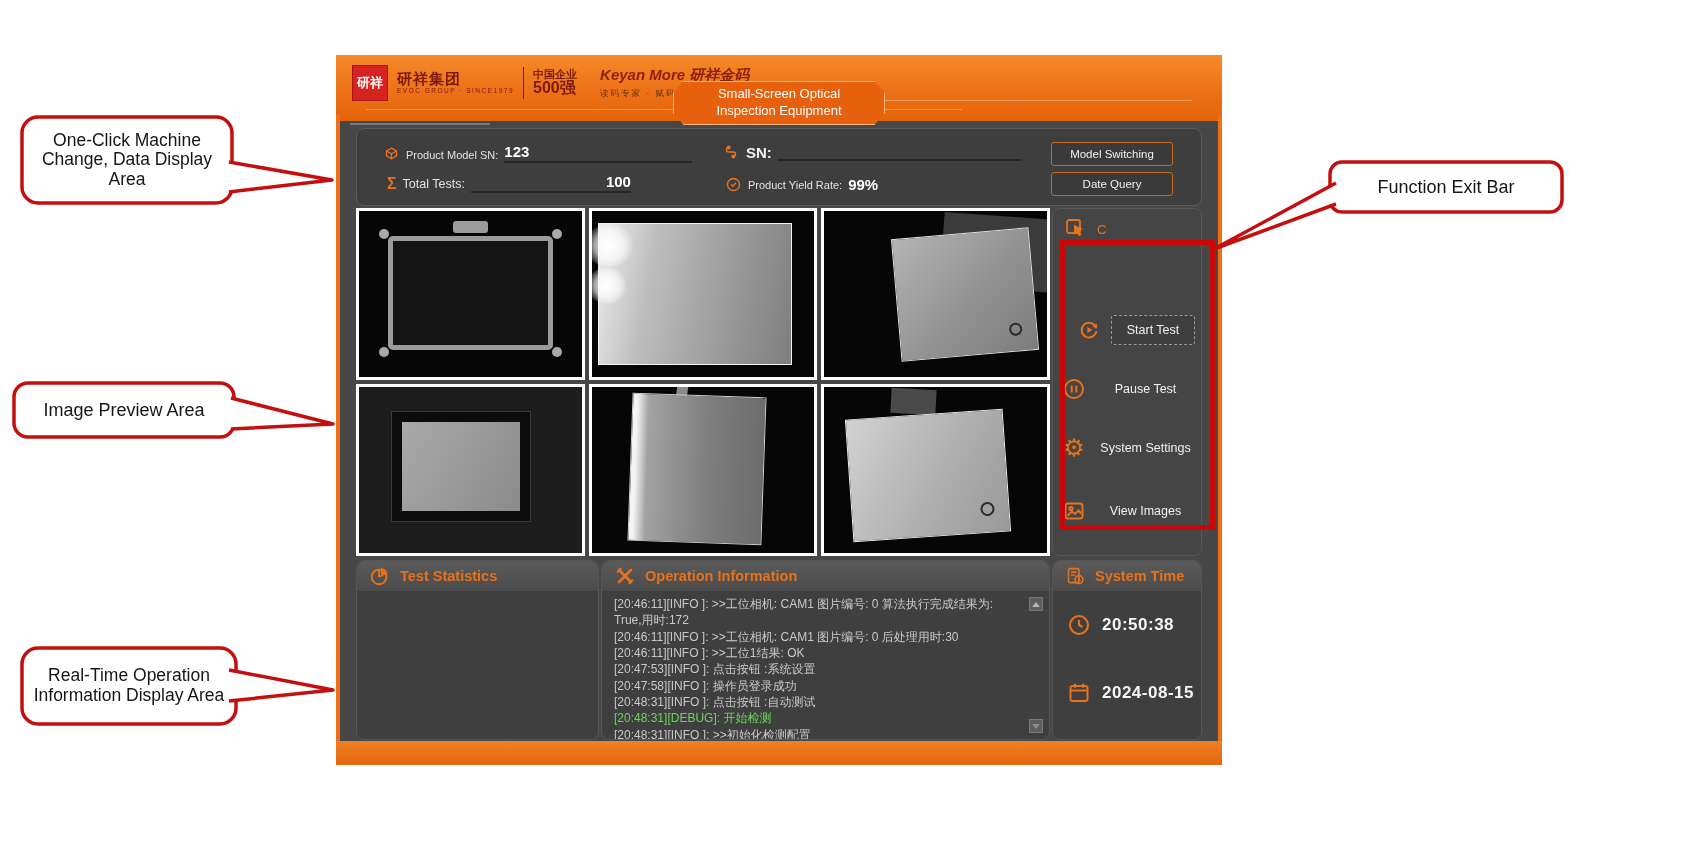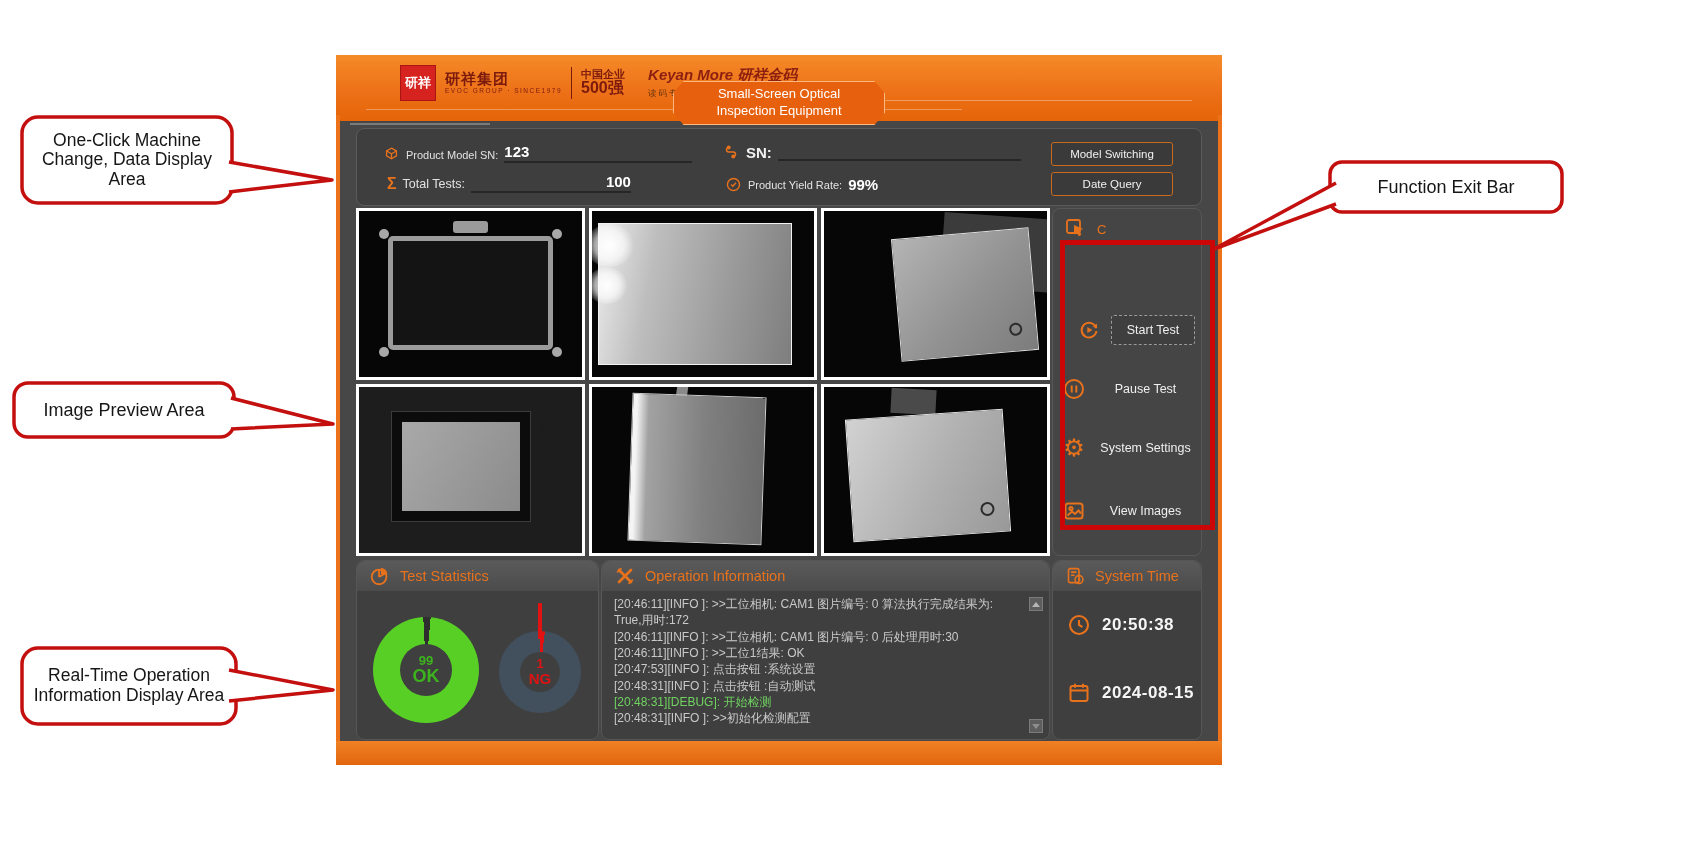--- a/index.html
+++ b/index.html
@@ -13,21 +13,21 @@
   .bottom-strip { position:absolute; left:0; right:0; bottom:0; height:24px; background:linear-gradient(#f08124,#e2660d); z-index:6; }
 
   
   .app-header { position:absolute; left:0; top:0; width:886px; height:66px;
     background:linear-gradient(#f58a28,#ed7118 55%,#e56408); z-index:5; }
   .app-header .hairline { position:absolute; height:1px; background:rgba(255,255,255,.33); }
   .hl1 { left:30px; right:260px; bottom:11px; }
   .hl2 { left:470px; right:30px; bottom:20px; }
   .logo-row { position:absolute; left:16px; top:10px; display:flex; align-items:center; gap:9px; }
   .logo-box { width:36px; height:36px; background:#d6231f; color:#fff; display:flex; align-items:center; justify-content:center;
-    font-size:13px; font-weight:bold; border:1px solid #a81512;margin-left:48px; }
+    font-size:13px; font-weight:bold; border:1px solid #a81512; }
   .logo-col { display:flex; flex-direction:column; line-height:1.05; color:#7c1a0e; }
   .logo-name { font-size:15px; font-weight:900; letter-spacing:1px; }
   .logo-sub { font-size:6.5px; letter-spacing:1.5px; margin-top:2px; }
   .logo-div { width:1px; height:32px; background:#7c1a0e; }
   .rank1 { font-size:11px; font-weight:800;text-align:center; }
   .rank2 { font-size:16px; font-weight:900; }
   .script-col { display:flex; flex-direction:column; margin-left:14px; }
   .logo-script { font-size:15px; font-style:italic; font-weight:bold; color:#8c1f10; }
   .logo-tagline { font-size:8.5px; letter-spacing:2px; color:#63300f; margin-top:3px; }
   .title-badge { position:absolute; left:50%; top:26px; width:212px; height:44px; margin-left:-106px;
@@ -92,21 +92,21 @@
   .mi-icon { width:26px; display:flex; justify-content:center; align-items:center; color:#e8721c; }
   .mi-label { color:#efefef; font-size:12.5px; flex:1; text-align:center; }
   .mi-label.boxed { border:1px dashed #9a9a9a; background:#3f3f3f; border-radius:3px; padding:7px 4px; }
   .gear-glyph { font-size:24px; line-height:1; color:#e8721c; }
   .x-glyph { font-size:27px; line-height:.8; color:#e8721c; font-weight:bold; }
 
   
   .panel { position:absolute; top:505px; height:180px; background:#3f3f3f; border:1px solid #565656; border-radius:8px; z-index:2; }
   .panel-head { height:30px; background:linear-gradient(#5a5a5a,#4b4b4b); border-radius:8px 8px 0 0;
     display:flex; align-items:center; gap:9px; padding:0 12px; }
-  .panel-title { color:#e8721c; font-size:14.5px; font-weight:normal; }
+  .panel-title { color:#e8721c; font-size:14.5px; font-weight:bold; }
   .p-icon { color:#e8721c; display:flex; align-items:center; }
 
   .stats { left:20px; width:243px; }
   .donuts { position:absolute; left:0; right:0; top:30px; bottom:0; }
   .donut { position:absolute; border-radius:50%; }
   .donut-ok { left:16px; top:26px; width:106px; height:106px;
     background:conic-gradient(#2e2e2e 0deg 5deg,#58cf25 5deg 357deg,#2e2e2e 357deg 360deg); }
   .donut-ng { left:142px; top:40px; width:82px; height:82px;
     background:conic-gradient(#e01212 0deg 7deg,#42505e 7deg 360deg); }
   .hole { position:absolute; left:50%; top:50%; transform:translate(-50%,-50%); background:#3f3f3f; border-radius:50%;
@@ -309,52 +309,38 @@
       <div class="panel-head">
         <span class="p-icon">
           <svg width="22" height="22" viewBox="0 0 24 24" fill="none" stroke="currentColor" stroke-width="2">
               <circle cx="11" cy="13" r="8"></circle>
               <path d="M11 13 V5 M11 13 l7-4"></path>
               <path d="M13 3 a8 8 0 0 1 7 7 l-7 0 z" fill="currentColor" stroke="none"></path>
             </svg>
         </span>
         <span class="panel-title">Test Statistics</span>
       </div>
-      <div class="donuts">
-        <div class="donut donut-ok">
-          <div class="hole ok">
-            <span class="cnt">99</span>
-            <span class="lbl">OK</span>
-          </div>
-        </div>
-        <div class="donut donut-ng">
-          <div class="ng-tick"></div>
-          <div class="hole ng">
-            <span class="cnt">1</span>
-            <span class="lbl">NG</span>
-          </div>
-        </div>
-      </div>
     </div>
 
     <div class="panel ops">
       <div class="panel-head">
         <span class="p-icon">
           <svg width="22" height="22" viewBox="0 0 24 24" fill="none" stroke="currentColor" stroke-width="3" stroke-linecap="round">
               <path d="M5.5 5.5 L18.5 18.5 M18.5 5.5 L5.5 18.5"></path>
               <path d="M4 7.5 L7.5 4 M16.5 20 L20 16.5" stroke-width="2"></path>
             </svg>
         </span>
         <span class="panel-title">Operation Information</span>
       </div>
       <div class="log-area">
         <div class="log-line">[20:46:11][INFO ]: &gt;&gt;工位相机: CAM1 图片编号: 0 算法执行完成结果为: True,用时:172</div>
         <div class="log-line">[20:46:11][INFO ]: &gt;&gt;工位相机: CAM1 图片编号: 0 后处理用时:30</div>
         <div class="log-line">[20:46:11][INFO ]: &gt;&gt;工位1结果: OK</div>
         <div class="log-line">[20:47:53][INFO ]: 点击按钮 :系统设置</div>
+        <div class="log-line">[20:47:58][INFO ]: 操作员登录成功</div>
         <div class="log-line">[20:48:31][INFO ]: 点击按钮 :自动测试</div>
         <div class="log-line debug">[20:48:31][DEBUG]: 开始检测</div>
         <div class="log-line">[20:48:31][INFO ]: &gt;&gt;初始化检测配置</div>
       </div>
       <div class="scroll-btn scroll-up">
           <div class="tri-up"></div>
         </div>
       <div class="scroll-btn scroll-down">
           <div class="tri-down"></div>
         </div>

